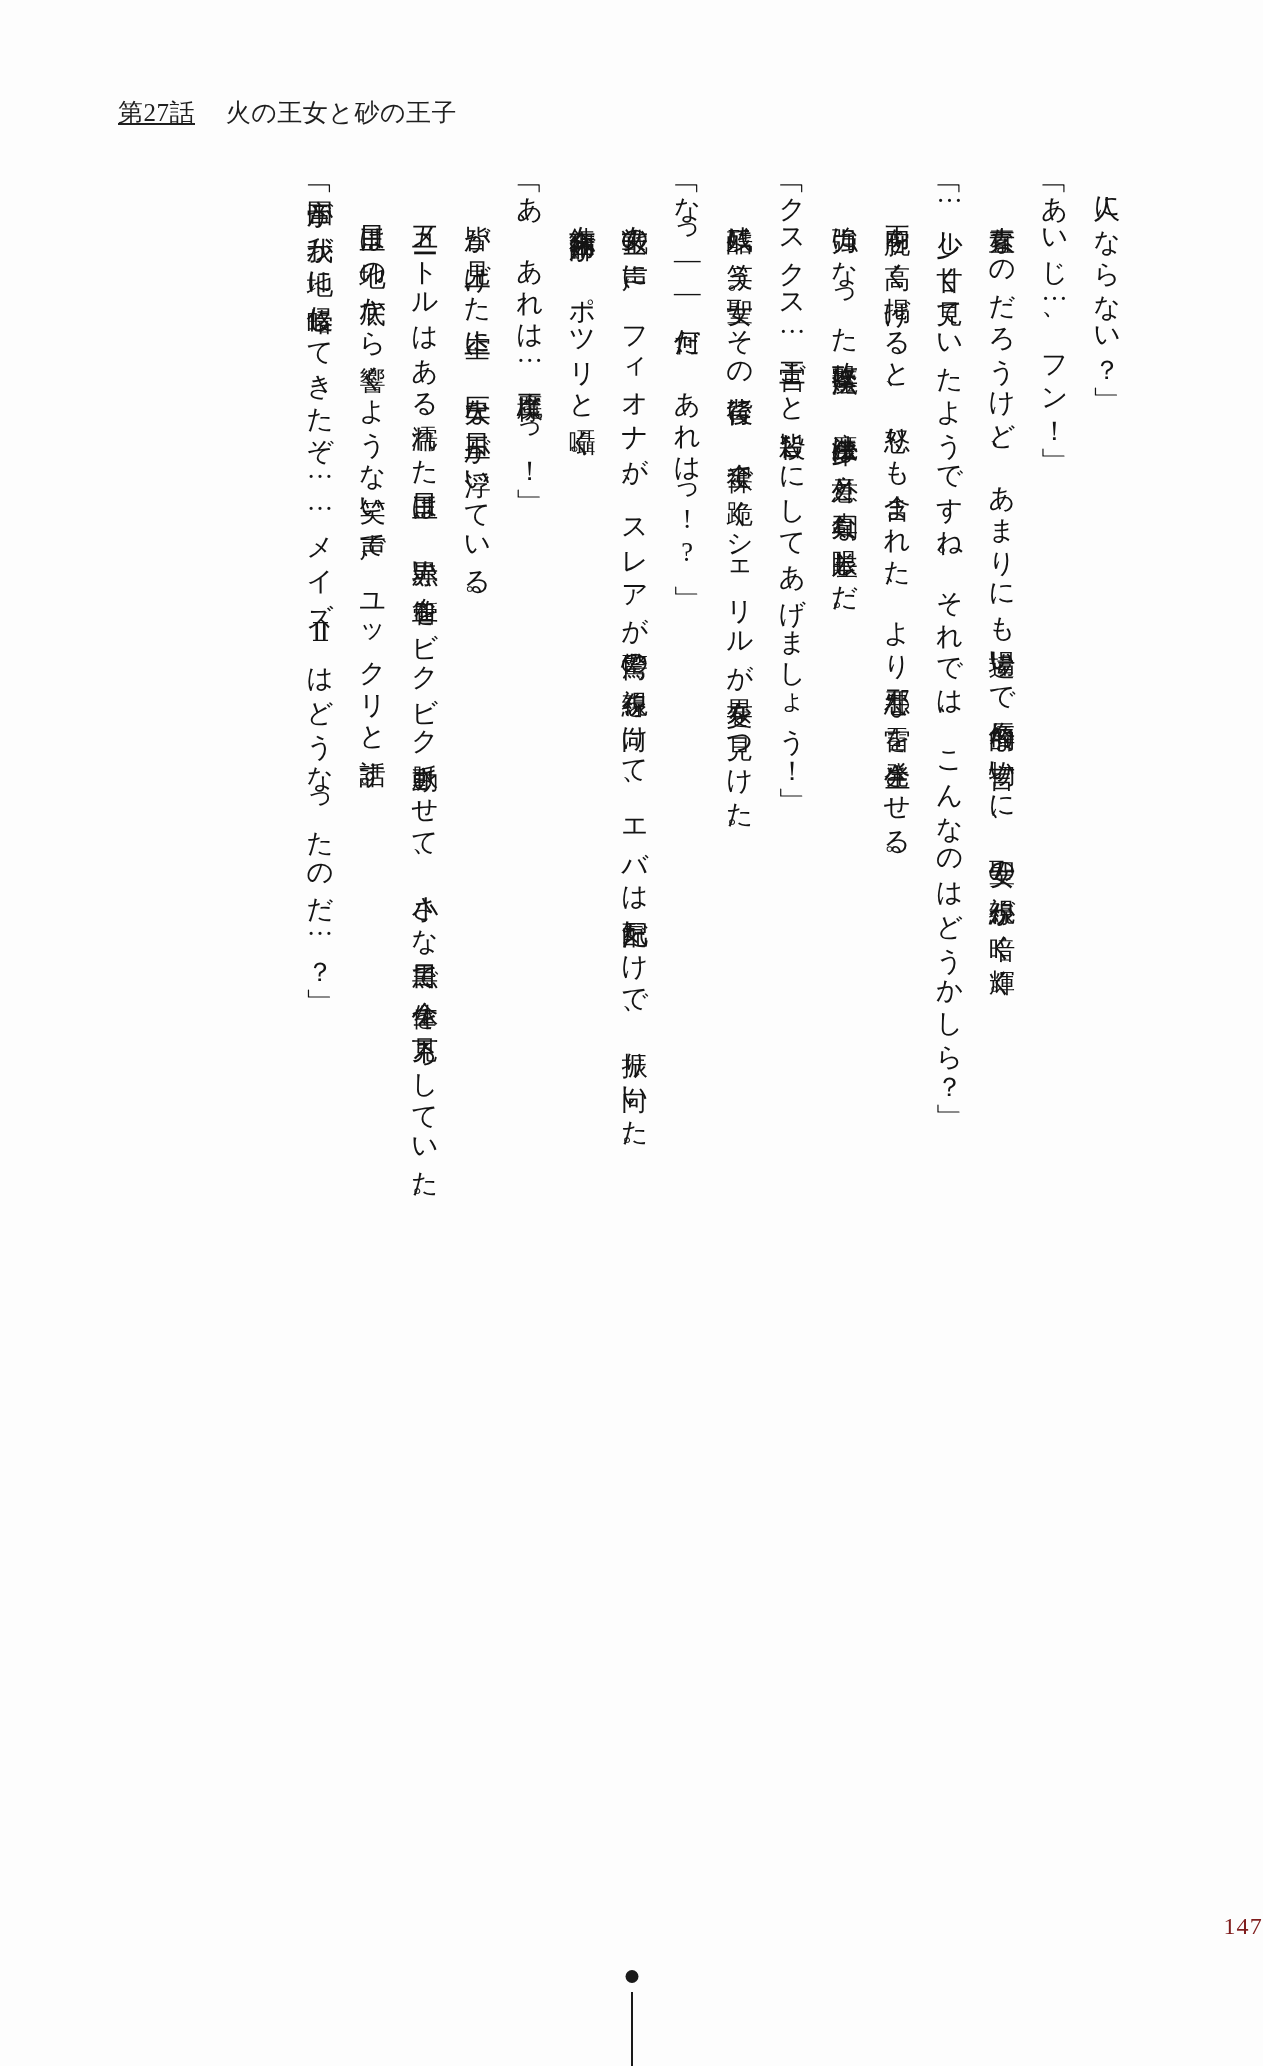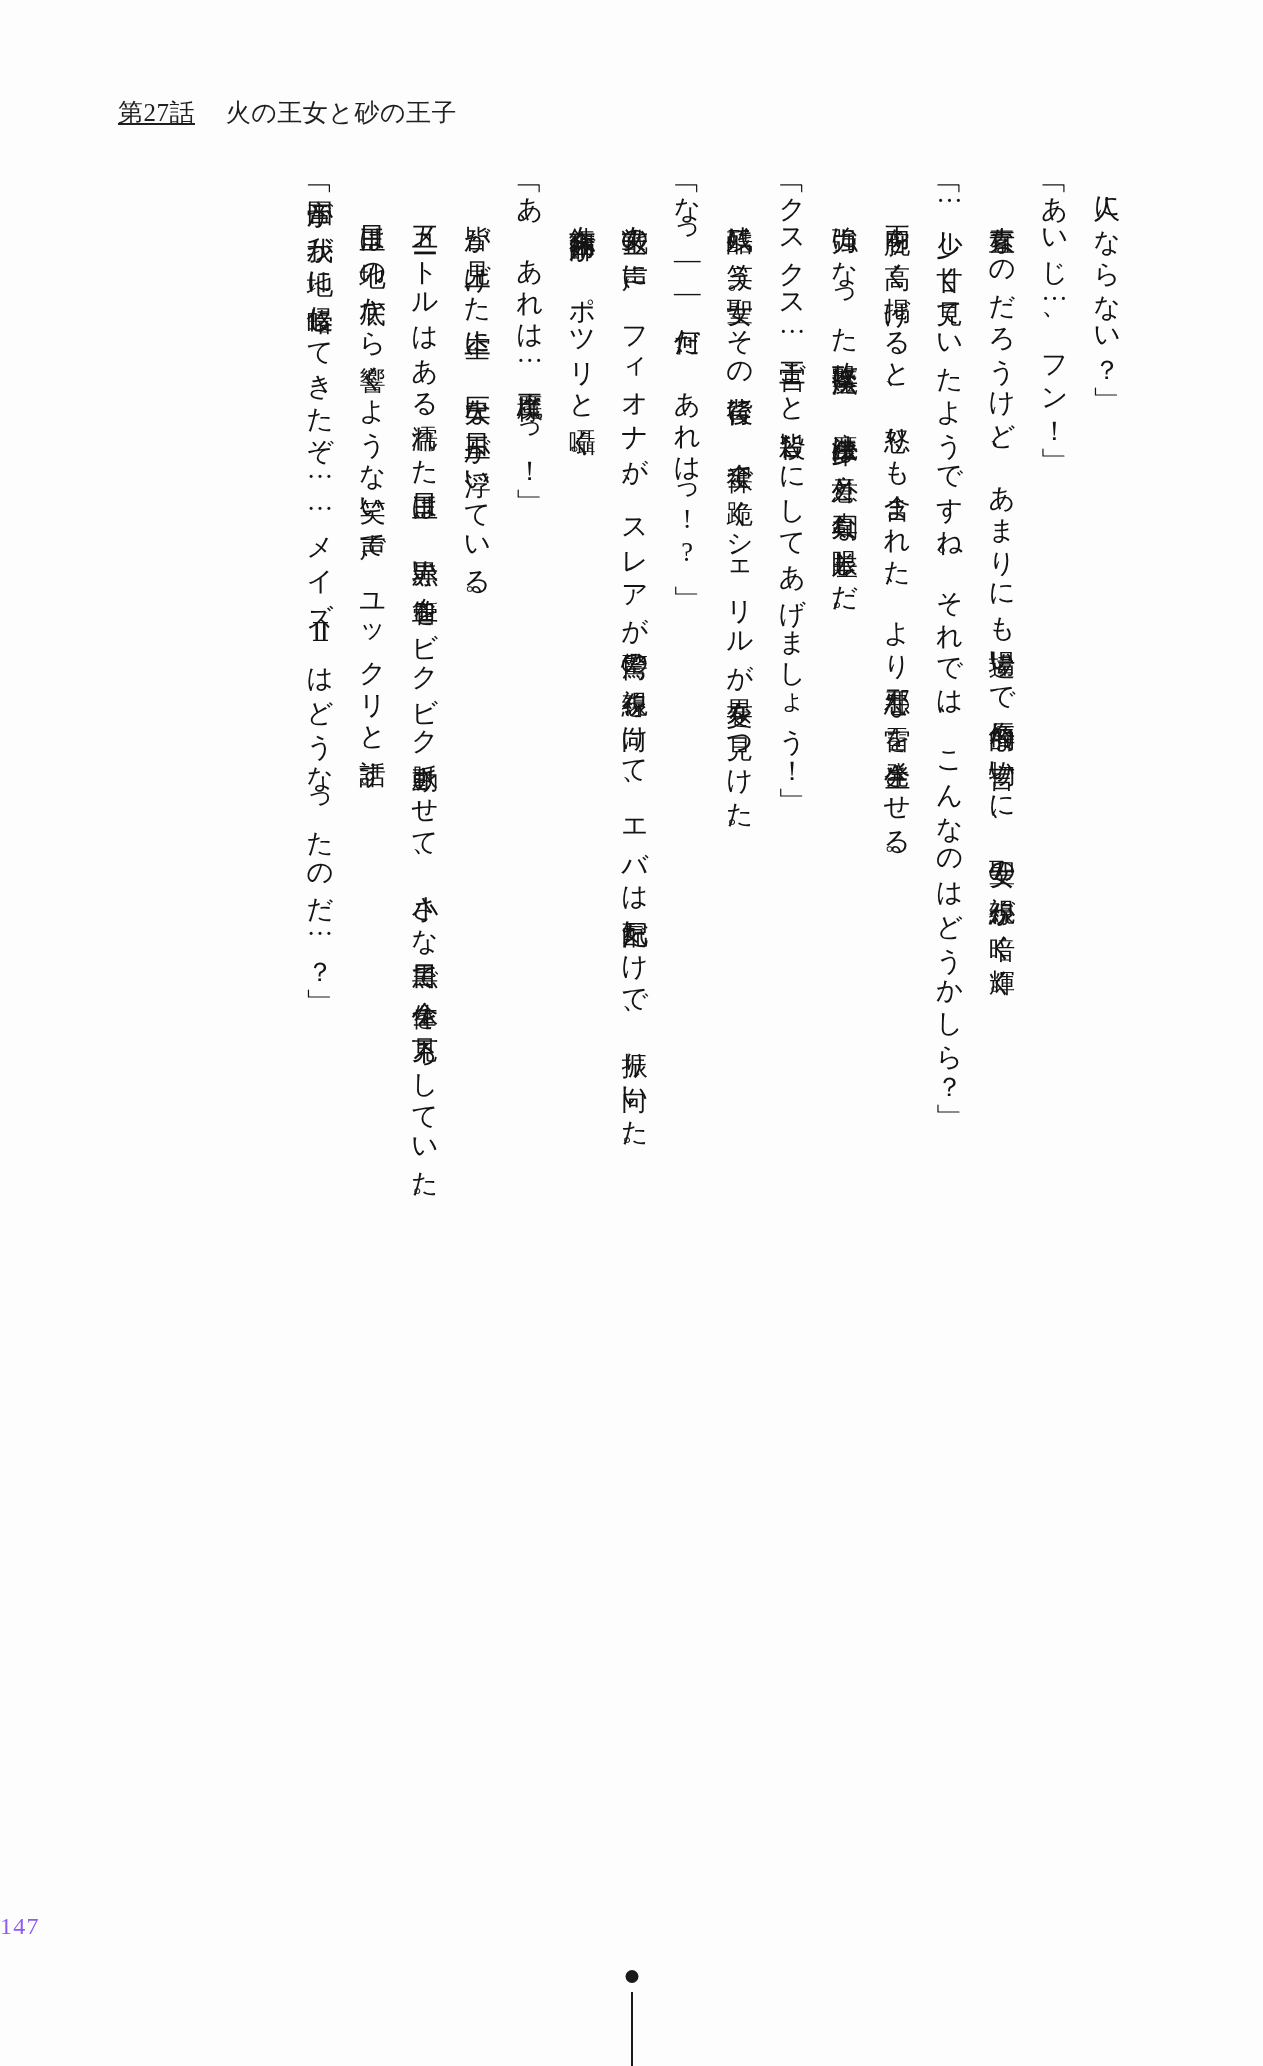--- a/index.html
+++ b/index.html
@@ -62,24 +62,24 @@
     padding: 0;
     text-indent: 0;
   }
 
   
   .folio {
     position: absolute;
     bottom: 126px;
     left: 0;
     width: 100%;
-    text-align: left;
+    text-align: right;
     font-size: 24px;
     letter-spacing: 0.05em;
-    color: #8b5cf6;
+    color: #7f1d1d;
   }
 
   
   .ornament {
     position: absolute;
     bottom: 0px;
     left: 50%;
     transform: translateX(-50%);
     width: 14px;
     height: 96px;

